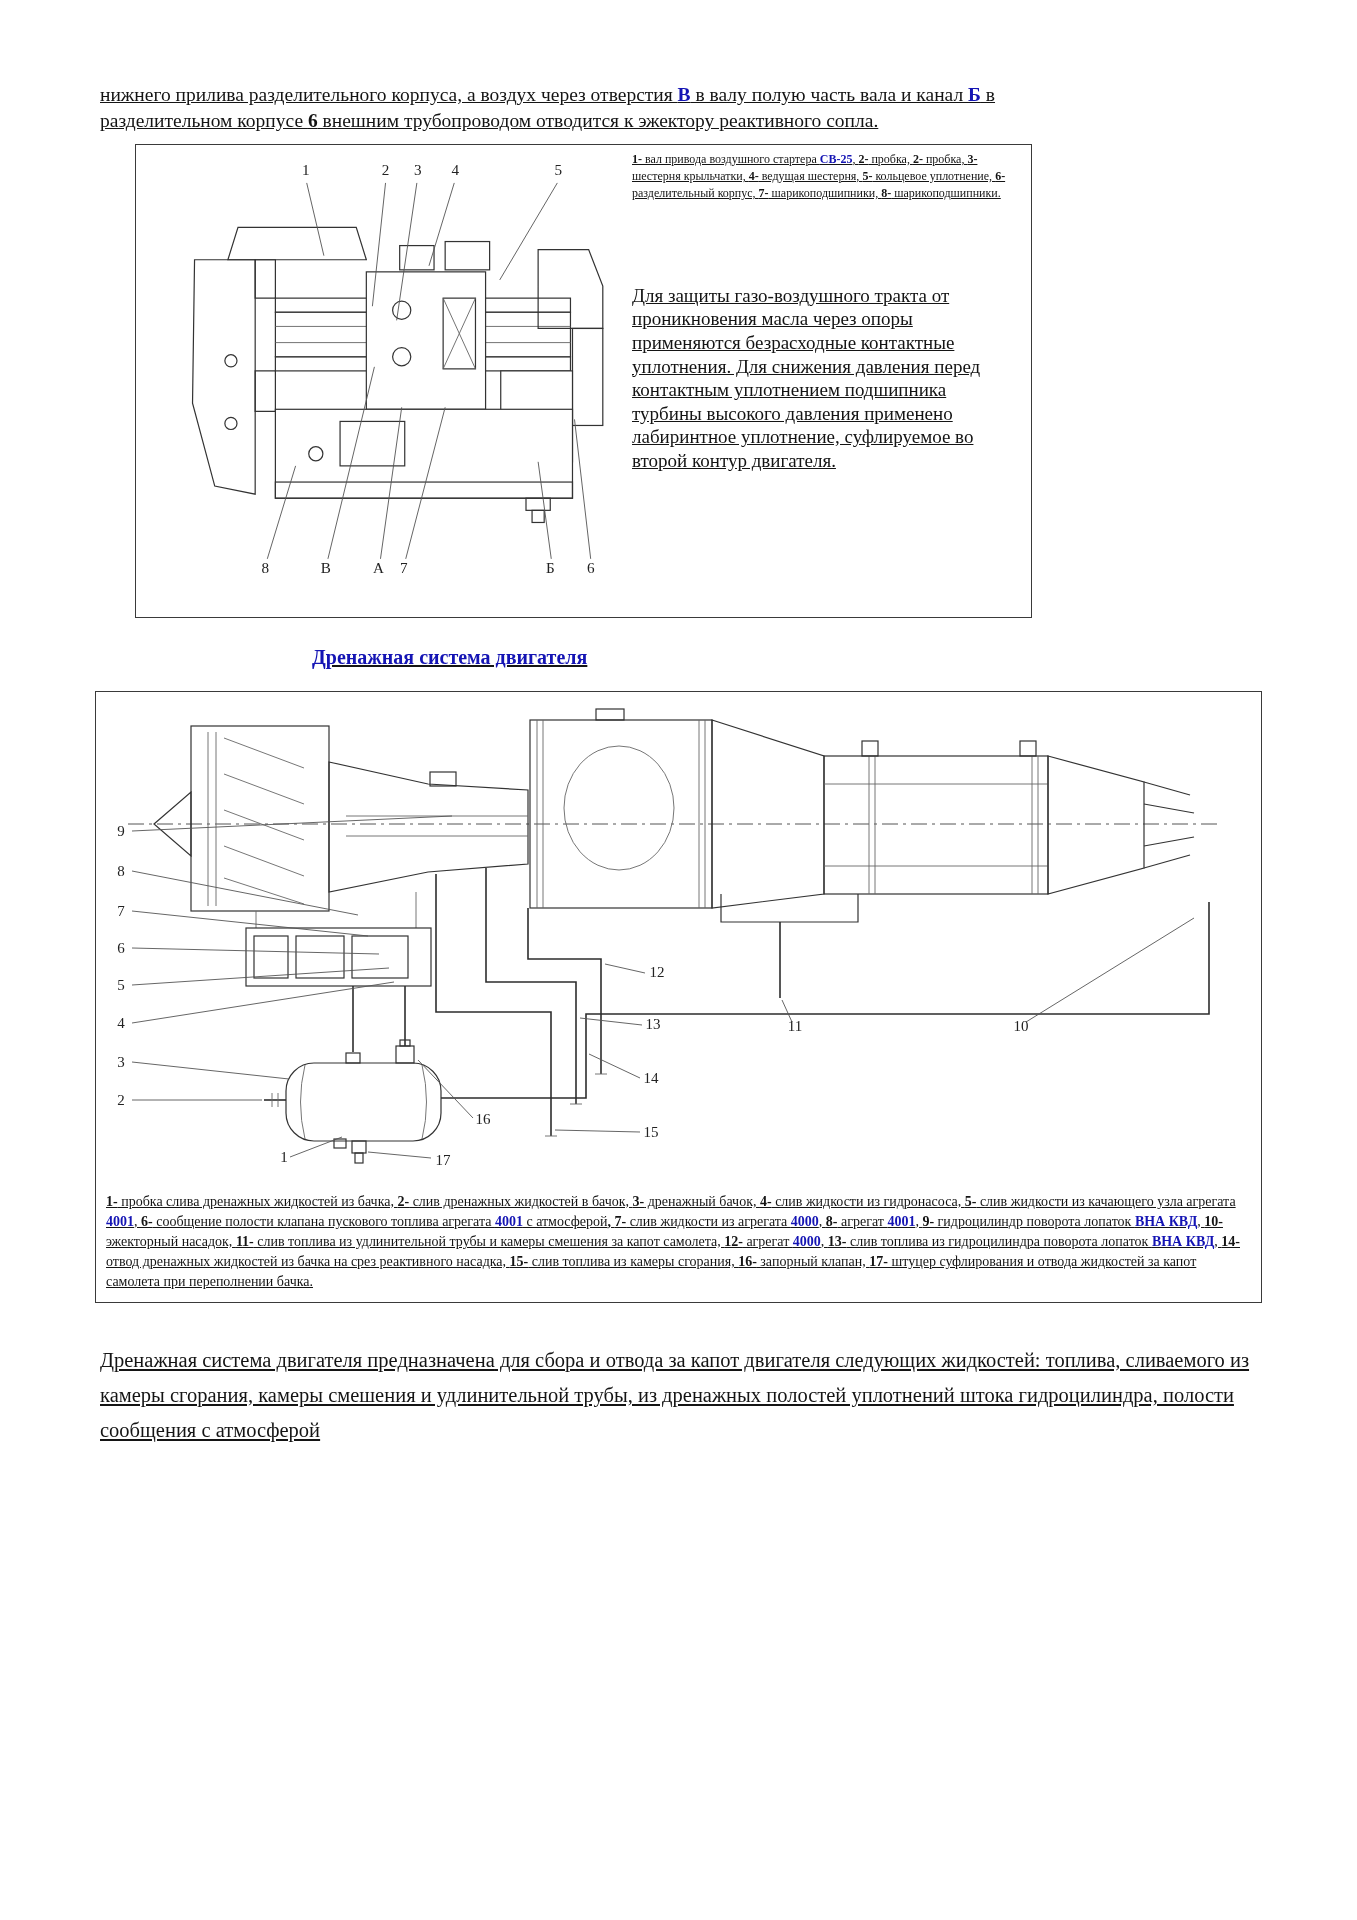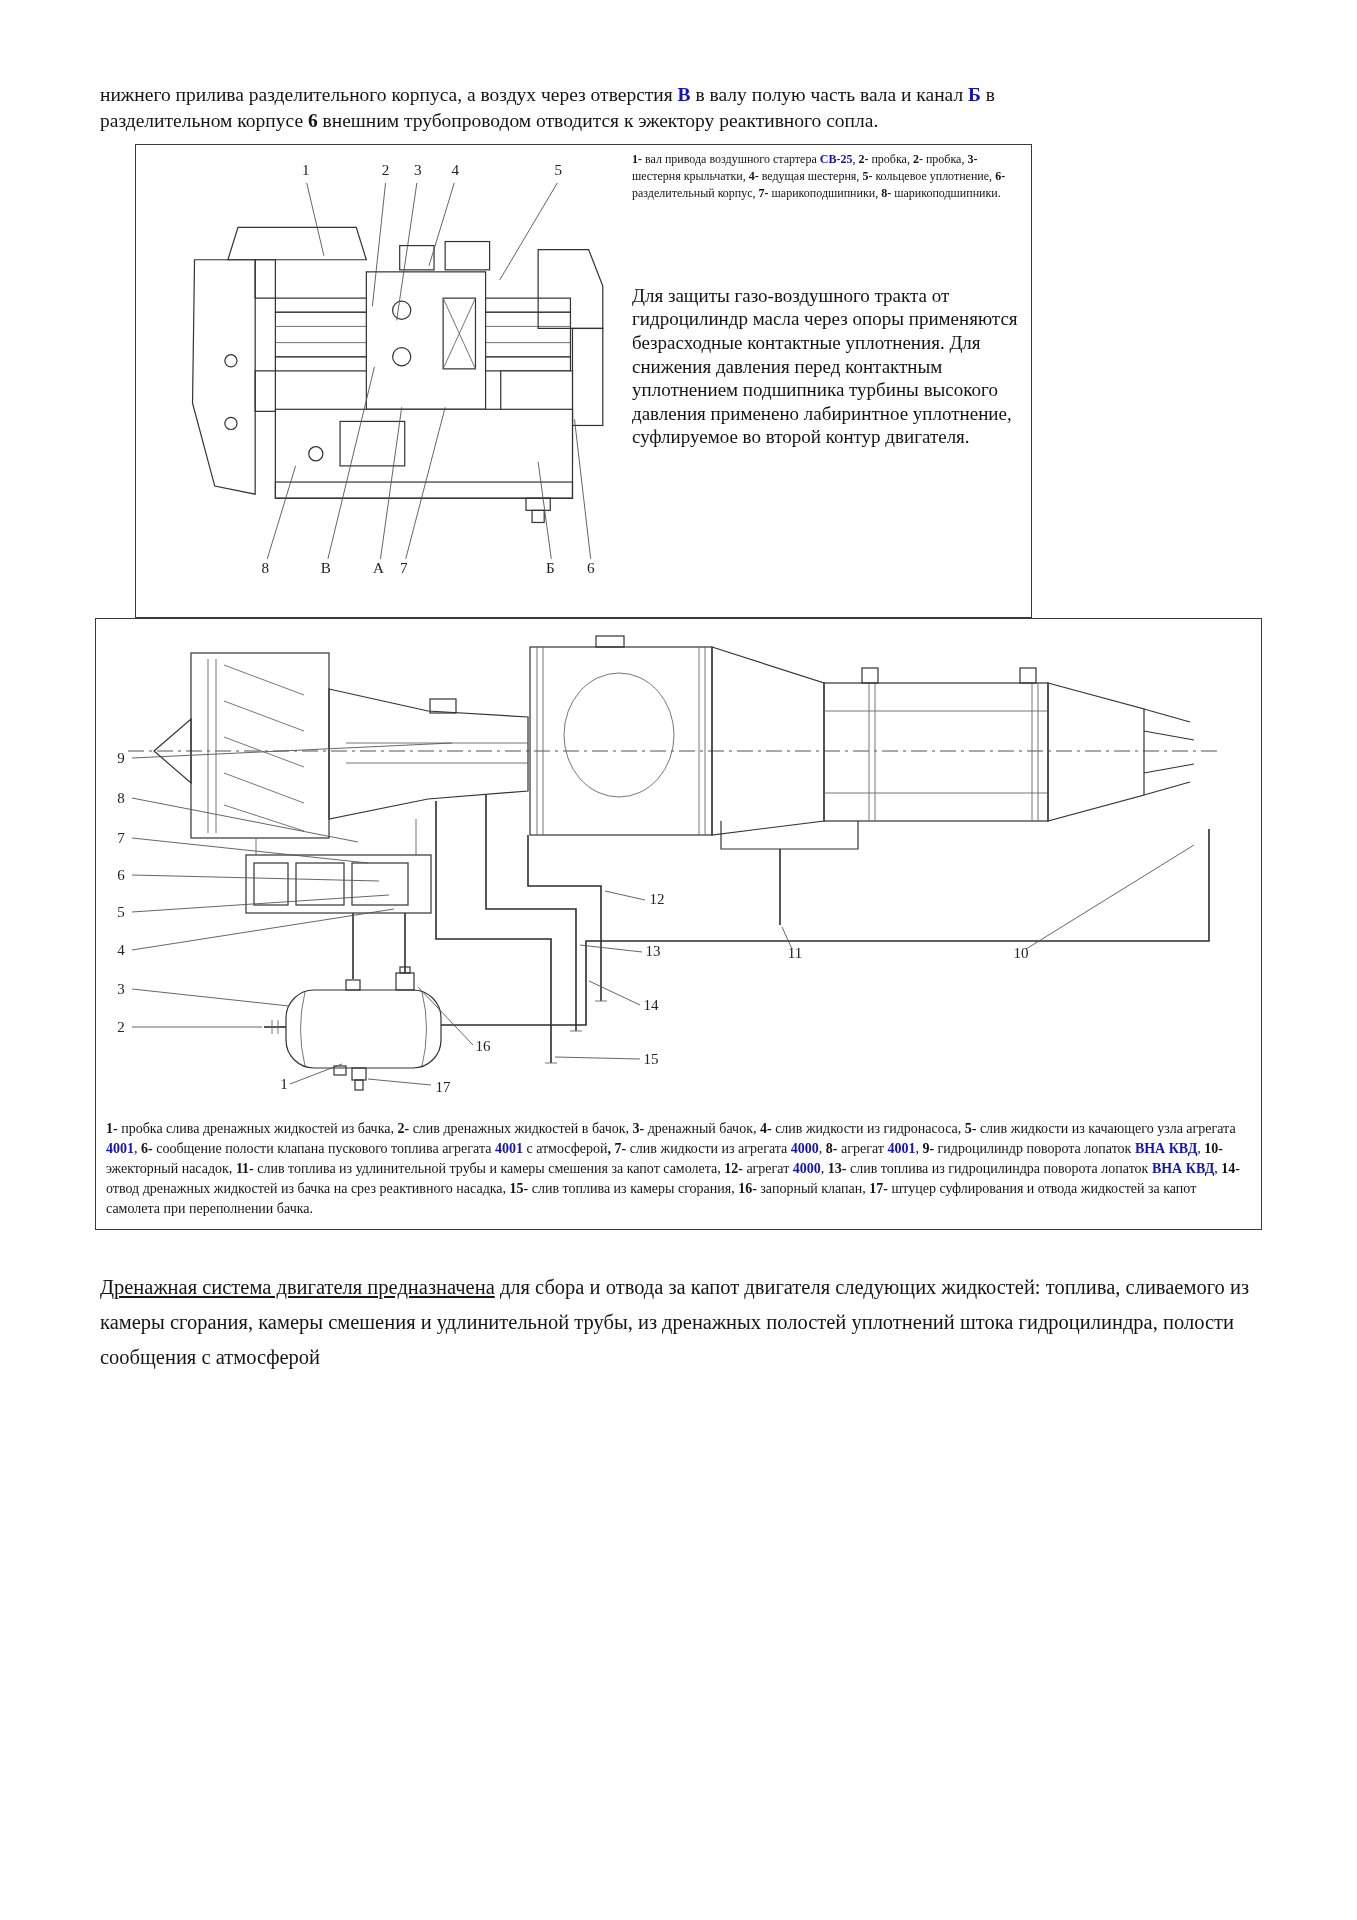--- a/index.html
+++ b/index.html
@@ -1,20 +1,20 @@
 <!DOCTYPE html>
 <html><head>
 <meta charset="utf-8">
 <style>
   html,body{margin:0;padding:0;}
   body{
     width:1357px;height:1920px;background:#ffffff;overflow:hidden;
     font-family:"Liberation Serif", serif;color:#141414;
   }
-  .page{padding:82px 62px 0 100px;}
+  .page{padding:82px 62px 0 100px;text-decoration:underline;}
   .para{font-size:19.5px;line-height:1.33;margin:0;}
   .seg-n{font-weight:normal;}
   .seg-b{font-weight:bold;}
   .seg-bb{font-weight:bold;color:#1414b4;}
   .seg-u{text-decoration:underline;}
   .top-para{width:945px;}
   .fig1-box{
     margin:10px 0 0 35px;width:897px;border:1px solid #3a3a3a;
     display:flex;box-sizing:border-box;
   }
@@ -108,24 +108,25 @@
           <text class="cnum" x="182" y="410" text-anchor="middle">В</text>
           <text class="cnum" x="234" y="410" text-anchor="middle">А</text>
           <text class="cnum" x="259" y="410" text-anchor="middle">7</text>
           <text class="cnum" x="404" y="410" text-anchor="middle">Б</text>
           <text class="cnum" x="444" y="410" text-anchor="middle">6</text>
         </g>
       </svg>
     </div>
     <div class="fig1-text">
       <p class="para fig1-caption"><span class="seg-b">1-</span><span class="seg-n"> вал привода воздушного стартера </span><span class="seg-bb">СВ-25</span><span class="seg-n">, </span><span class="seg-b">2-</span><span class="seg-n"> пробка, </span><span class="seg-b">2-</span><span class="seg-n"> пробка, </span><span class="seg-b">3-</span><span class="seg-n"> шестерня крыльчатки, </span><span class="seg-b">4-</span><span class="seg-n"> ведущая шестерня, </span><span class="seg-b">5-</span><span class="seg-n"> кольцевое уплотнение, </span><span class="seg-b">6-</span><span class="seg-n"> разделительный корпус, </span><span class="seg-b">7-</span><span class="seg-n"> шарикоподшипники, </span><span class="seg-b">8-</span><span class="seg-n"> шарикоподшипники.</span></p>
-      <p class="para fig1-body">Для защиты газо-воздушного тракта от гидроцилиндр масла через опоры применяются безрасходные контактные уплотнения. Для снижения давления перед контактным уплотнением подшипника турбины высокого давления применено лабиринтное уплотнение, суфлируемое во второй контур двигателя.</p>
+      <p class="para fig1-body">Для защиты газо-воздушного тракта от проникновения масла через опоры применяются безрасходные контактные уплотнения. Для снижения давления перед контактным уплотнением подшипника турбины высокого давления применено лабиринтное уплотнение, суфлируемое во второй контур двигателя.</p>
     </div>
   </div>
 
+  <h2 class="heading">Дренажная система двигателя</h2>
 
   <div class="fig2-box">
     <div class="fig2-drawing">
       <svg width="1163" height="488" viewBox="0 0 1163 488">
         <line class="cl" x1="32" y1="128" x2="1125" y2="128"></line>
         <g>
           <polygon class="ln" points="58,128 95,96 95,160"></polygon>
           <g>
             <rect class="ln" x="95" y="30" width="138" height="185"></rect>
             <line class="thin" x1="112" y1="36" x2="112" y2="210"></line>

